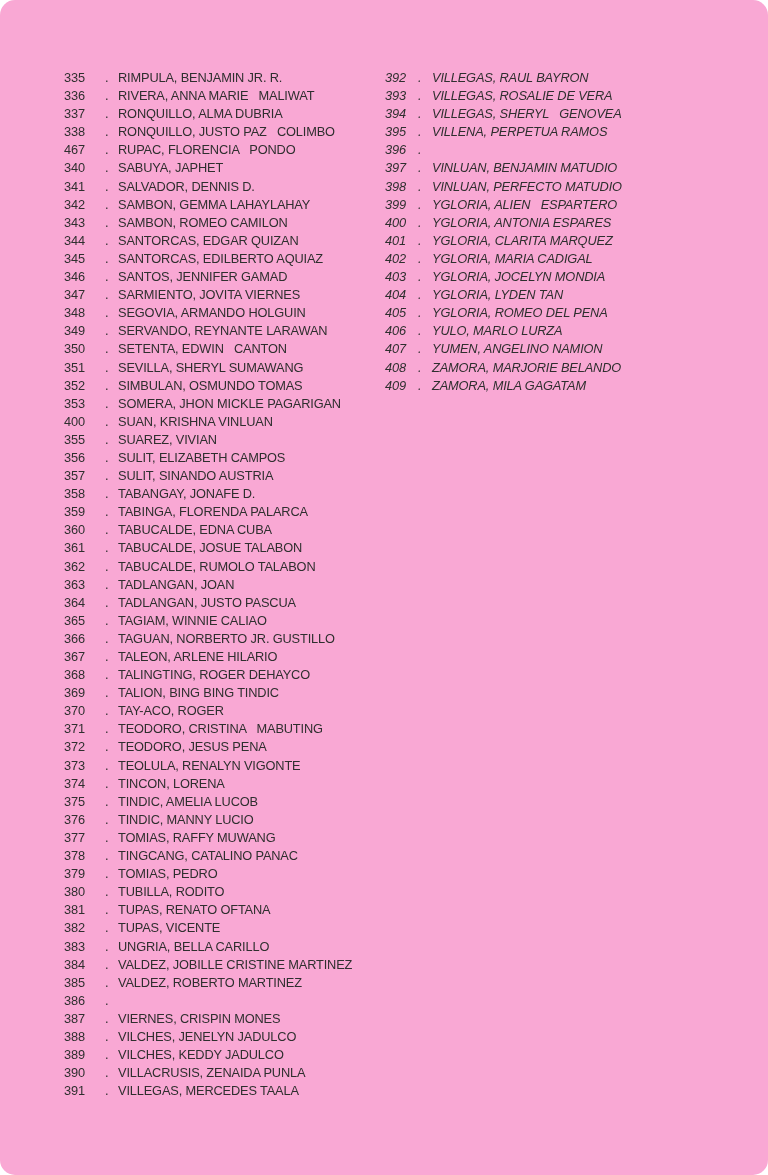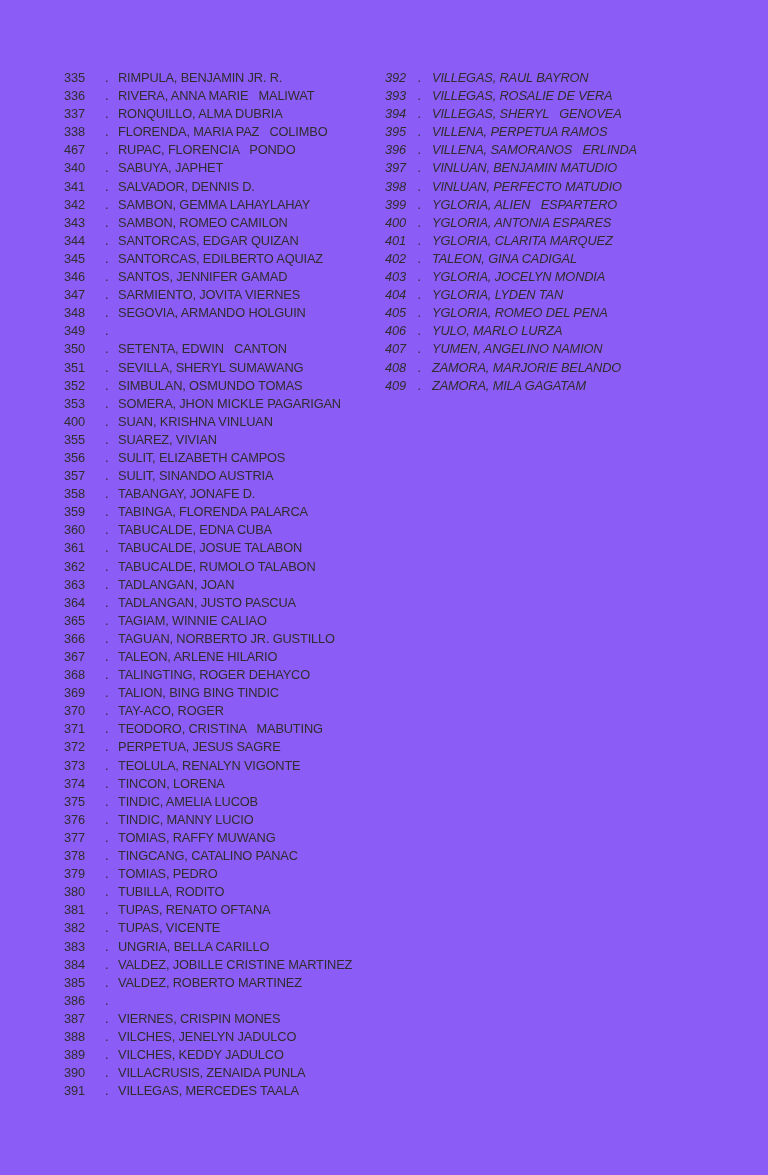--- a/index.html
+++ b/index.html
@@ -10,21 +10,22 @@
   body {
     width: 768px;
     height: 1175px;
     font-family: "Liberation Sans", sans-serif;
     overflow: hidden;
   }
   .page {
     position: relative;
     width: 768px;
     height: 1175px;
-    background: #8b5cf6;
+    background: #f9a8d4;
+    border-radius: 15px;
   }
   .col {
     position: absolute;
     top: 69px;
   }
   .col-left  { left: 64px; }
   .col-right { left: 385px; font-style: italic; }
   .row {
     display: flex;
     align-items: baseline;
@@ -58,32 +59,32 @@
   }
 </style>
 </head>
 <body>
 
 <div class="page">
   <div class="col col-left">
       <div class="row"><span class="num">335</span><span class="sep">.</span><span class="name">RIMPULA, BENJAMIN JR. R.</span></div>
       <div class="row"><span class="num">336</span><span class="sep">.</span><span class="name">RIVERA, ANNA MARIE   MALIWAT</span></div>
       <div class="row"><span class="num">337</span><span class="sep">.</span><span class="name">RONQUILLO, ALMA DUBRIA</span></div>
-      <div class="row"><span class="num">338</span><span class="sep">.</span><span class="name">FLORENDA, MARIA PAZ   COLIMBO</span></div>
+      <div class="row"><span class="num">338</span><span class="sep">.</span><span class="name">RONQUILLO, JUSTO PAZ   COLIMBO</span></div>
       <div class="row"><span class="num">467</span><span class="sep">.</span><span class="name">RUPAC, FLORENCIA   PONDO</span></div>
       <div class="row"><span class="num">340</span><span class="sep">.</span><span class="name">SABUYA, JAPHET</span></div>
       <div class="row"><span class="num">341</span><span class="sep">.</span><span class="name">SALVADOR, DENNIS D.</span></div>
       <div class="row"><span class="num">342</span><span class="sep">.</span><span class="name">SAMBON, GEMMA LAHAYLAHAY</span></div>
       <div class="row"><span class="num">343</span><span class="sep">.</span><span class="name">SAMBON, ROMEO CAMILON</span></div>
       <div class="row"><span class="num">344</span><span class="sep">.</span><span class="name">SANTORCAS, EDGAR QUIZAN</span></div>
       <div class="row"><span class="num">345</span><span class="sep">.</span><span class="name">SANTORCAS, EDILBERTO AQUIAZ</span></div>
       <div class="row"><span class="num">346</span><span class="sep">.</span><span class="name">SANTOS, JENNIFER GAMAD</span></div>
       <div class="row"><span class="num">347</span><span class="sep">.</span><span class="name">SARMIENTO, JOVITA VIERNES</span></div>
       <div class="row"><span class="num">348</span><span class="sep">.</span><span class="name">SEGOVIA, ARMANDO HOLGUIN</span></div>
-      <div class="row"><span class="num">349</span><span class="sep">.</span></div>
+      <div class="row"><span class="num">349</span><span class="sep">.</span><span class="name">SERVANDO, REYNANTE LARAWAN</span></div>
       <div class="row"><span class="num">350</span><span class="sep">.</span><span class="name">SETENTA, EDWIN   CANTON</span></div>
       <div class="row"><span class="num">351</span><span class="sep">.</span><span class="name">SEVILLA, SHERYL SUMAWANG</span></div>
       <div class="row"><span class="num">352</span><span class="sep">.</span><span class="name">SIMBULAN, OSMUNDO TOMAS</span></div>
       <div class="row"><span class="num">353</span><span class="sep">.</span><span class="name">SOMERA, JHON MICKLE PAGARIGAN</span></div>
       <div class="row"><span class="num">400</span><span class="sep">.</span><span class="name">SUAN, KRISHNA VINLUAN</span></div>
       <div class="row"><span class="num">355</span><span class="sep">.</span><span class="name">SUAREZ, VIVIAN</span></div>
       <div class="row"><span class="num">356</span><span class="sep">.</span><span class="name">SULIT, ELIZABETH CAMPOS</span></div>
       <div class="row"><span class="num">357</span><span class="sep">.</span><span class="name">SULIT, SINANDO AUSTRIA</span></div>
       <div class="row"><span class="num">358</span><span class="sep">.</span><span class="name">TABANGAY, JONAFE D.</span></div>
       <div class="row"><span class="num">359</span><span class="sep">.</span><span class="name">TABINGA, FLORENDA PALARCA</span></div>
@@ -92,21 +93,21 @@
       <div class="row"><span class="num">362</span><span class="sep">.</span><span class="name">TABUCALDE, RUMOLO TALABON</span></div>
       <div class="row"><span class="num">363</span><span class="sep">.</span><span class="name">TADLANGAN, JOAN</span></div>
       <div class="row"><span class="num">364</span><span class="sep">.</span><span class="name">TADLANGAN, JUSTO PASCUA</span></div>
       <div class="row"><span class="num">365</span><span class="sep">.</span><span class="name">TAGIAM, WINNIE CALIAO</span></div>
       <div class="row"><span class="num">366</span><span class="sep">.</span><span class="name">TAGUAN, NORBERTO JR. GUSTILLO</span></div>
       <div class="row"><span class="num">367</span><span class="sep">.</span><span class="name">TALEON, ARLENE HILARIO</span></div>
       <div class="row"><span class="num">368</span><span class="sep">.</span><span class="name">TALINGTING, ROGER DEHAYCO</span></div>
       <div class="row"><span class="num">369</span><span class="sep">.</span><span class="name">TALION, BING BING TINDIC</span></div>
       <div class="row"><span class="num">370</span><span class="sep">.</span><span class="name">TAY-ACO, ROGER</span></div>
       <div class="row"><span class="num">371</span><span class="sep">.</span><span class="name">TEODORO, CRISTINA   MABUTING</span></div>
-      <div class="row"><span class="num">372</span><span class="sep">.</span><span class="name">PERPETUA, JESUS SAGRE</span></div>
+      <div class="row"><span class="num">372</span><span class="sep">.</span><span class="name">TEODORO, JESUS PENA</span></div>
       <div class="row"><span class="num">373</span><span class="sep">.</span><span class="name">TEOLULA, RENALYN VIGONTE</span></div>
       <div class="row"><span class="num">374</span><span class="sep">.</span><span class="name">TINCON, LORENA</span></div>
       <div class="row"><span class="num">375</span><span class="sep">.</span><span class="name">TINDIC, AMELIA LUCOB</span></div>
       <div class="row"><span class="num">376</span><span class="sep">.</span><span class="name">TINDIC, MANNY LUCIO</span></div>
       <div class="row"><span class="num">377</span><span class="sep">.</span><span class="name">TOMIAS, RAFFY MUWANG</span></div>
       <div class="row"><span class="num">378</span><span class="sep">.</span><span class="name">TINGCANG, CATALINO PANAC</span></div>
       <div class="row"><span class="num">379</span><span class="sep">.</span><span class="name">TOMIAS, PEDRO</span></div>
       <div class="row"><span class="num">380</span><span class="sep">.</span><span class="name">TUBILLA, RODITO</span></div>
       <div class="row"><span class="num">381</span><span class="sep">.</span><span class="name">TUPAS, RENATO OFTANA</span></div>
       <div class="row"><span class="num">382</span><span class="sep">.</span><span class="name">TUPAS, VICENTE</span></div>
@@ -118,27 +119,27 @@
       <div class="row"><span class="num">388</span><span class="sep">.</span><span class="name">VILCHES, JENELYN JADULCO</span></div>
       <div class="row"><span class="num">389</span><span class="sep">.</span><span class="name">VILCHES, KEDDY JADULCO</span></div>
       <div class="row"><span class="num">390</span><span class="sep">.</span><span class="name">VILLACRUSIS, ZENAIDA PUNLA</span></div>
       <div class="row"><span class="num">391</span><span class="sep">.</span><span class="name">VILLEGAS, MERCEDES TAALA</span></div>
     </div>
   <div class="col col-right">
       <div class="row"><span class="num">392</span><span class="sep">.</span><span class="name">VILLEGAS, RAUL BAYRON</span></div>
       <div class="row"><span class="num">393</span><span class="sep">.</span><span class="name">VILLEGAS, ROSALIE DE VERA</span></div>
       <div class="row"><span class="num">394</span><span class="sep">.</span><span class="name">VILLEGAS, SHERYL   GENOVEA</span></div>
       <div class="row"><span class="num">395</span><span class="sep">.</span><span class="name">VILLENA, PERPETUA RAMOS</span></div>
-      <div class="row"><span class="num">396</span><span class="sep">.</span><span class="name">VILLENA, SAMORANOS   ERLINDA</span></div>
+      <div class="row"><span class="num">396</span><span class="sep">.</span></div>
       <div class="row"><span class="num">397</span><span class="sep">.</span><span class="name">VINLUAN, BENJAMIN MATUDIO</span></div>
       <div class="row"><span class="num">398</span><span class="sep">.</span><span class="name">VINLUAN, PERFECTO MATUDIO</span></div>
       <div class="row"><span class="num">399</span><span class="sep">.</span><span class="name">YGLORIA, ALIEN   ESPARTERO</span></div>
       <div class="row"><span class="num">400</span><span class="sep">.</span><span class="name">YGLORIA, ANTONIA ESPARES</span></div>
       <div class="row"><span class="num">401</span><span class="sep">.</span><span class="name">YGLORIA, CLARITA MARQUEZ</span></div>
-      <div class="row"><span class="num">402</span><span class="sep">.</span><span class="name">TALEON, GINA CADIGAL</span></div>
+      <div class="row"><span class="num">402</span><span class="sep">.</span><span class="name">YGLORIA, MARIA CADIGAL</span></div>
       <div class="row"><span class="num">403</span><span class="sep">.</span><span class="name">YGLORIA, JOCELYN MONDIA</span></div>
       <div class="row"><span class="num">404</span><span class="sep">.</span><span class="name">YGLORIA, LYDEN TAN</span></div>
       <div class="row"><span class="num">405</span><span class="sep">.</span><span class="name">YGLORIA, ROMEO DEL PENA</span></div>
       <div class="row"><span class="num">406</span><span class="sep">.</span><span class="name">YULO, MARLO LURZA</span></div>
       <div class="row"><span class="num">407</span><span class="sep">.</span><span class="name">YUMEN, ANGELINO NAMION</span></div>
       <div class="row"><span class="num">408</span><span class="sep">.</span><span class="name">ZAMORA, MARJORIE BELANDO</span></div>
       <div class="row"><span class="num">409</span><span class="sep">.</span><span class="name">ZAMORA, MILA GAGATAM</span></div>
     </div>
 </div>
 

